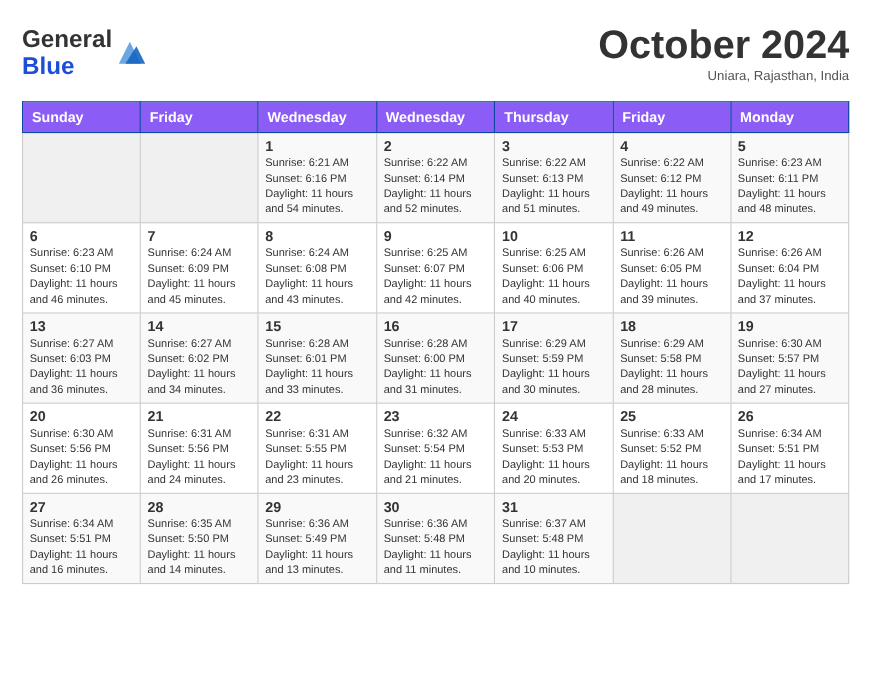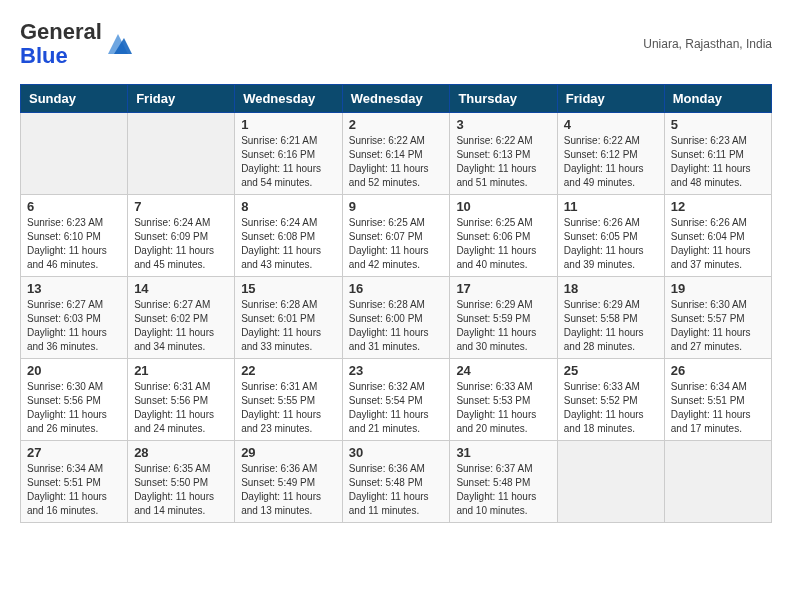--- a/index.html
+++ b/index.html
@@ -42,21 +42,21 @@
     }
     .location {
       font-size: 12px;
       color: #555;
     }
     table {
       width: 100%;
       border-collapse: collapse;
     }
     thead th {
-      background-color: #0c4a6e;
+      background-color: #8b5cf6;
       color: #fff;
       padding: 6px 8px;
       font-size: 13px;
       font-weight: bold;
       text-align: left;
       border: 1px solid #0d47a1;
     }
     tbody td {
       border: 1px solid #ccc;
       vertical-align: top;
@@ -96,20 +96,21 @@
           <span class="logo-blue">Blue</span>
         </span>
         <svg class="logo-icon" viewBox="0 0 28 28" xmlns="http://www.w3.org/2000/svg">
           <polygon points="4,24 14,4 24,24" fill="#4a90d9" opacity="0.8"></polygon>
           <polygon points="10,24 20,8 28,24" fill="#1565c0" opacity="0.9"></polygon>
         </svg>
       </div>
     </div>
   </div>
   <div class="title-block">
+    <div class="month-title">October 2024</div>
     <div class="location">Uniara, Rajasthan, India</div>
   </div>
 </div>
 
 <table>
   <thead>
     <tr>
     <th>Sunday</th>
         <th>Friday</th>
         <th>Wednesday</th>

